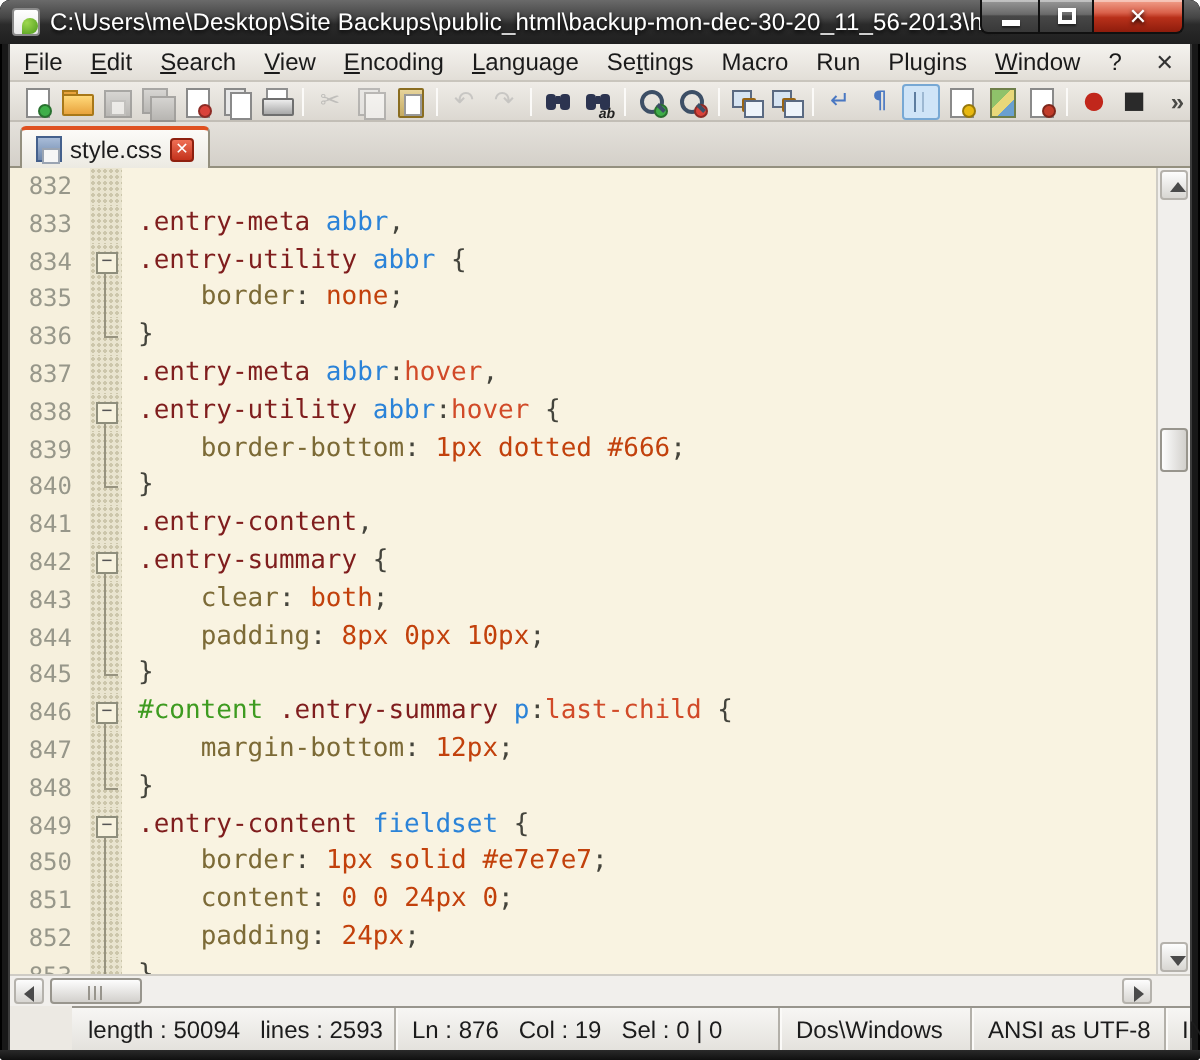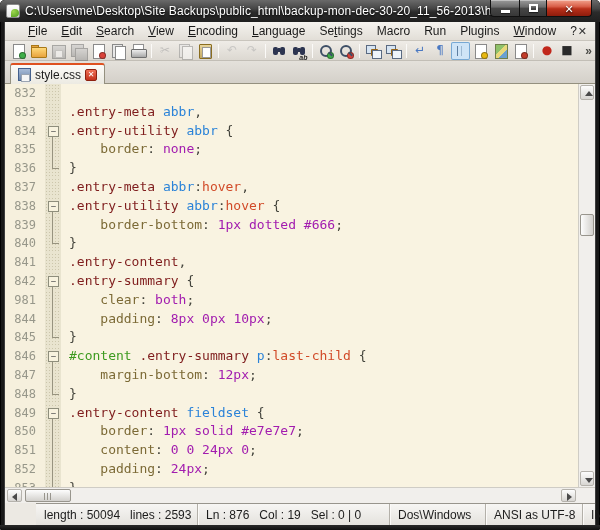--- a/index.html
+++ b/index.html
@@ -34,21 +34,21 @@
   .g-close::before { content:"\2715"; color:#fff; font-size:11px; font-weight:bold;
     text-shadow:0 1px 2px #000; }
 
   
   .client { flex:1; margin:0 4px; background:#ece9e3; display:flex; flex-direction:column;
     border-left:1px solid #3c3c3c; border-right:1px solid #3c3c3c; }
 
   
   .menubar { height:19px; flex:0 0 19px; display:flex; align-items:center; position:relative;
     background:linear-gradient(#f5f3ef,#e2deD7); border-bottom:1px solid #c9c5bd;
-    font-size:12px; color:#1a1a1a; padding-left:16px; }
+    font-size:12px; color:#1a1a1a; padding-left:0; }
   .menu-item { padding:2px 7px; cursor:default; }
   .menu-item u { text-decoration:underline; }
   .menu-x { position:absolute; right:8px; font-size:11px; font-weight:bold; color:#333; }
   .menu-x::before { content:"\2715"; }
 
   
   .toolbar { height:20px; flex:0 0 20px; display:flex; align-items:center; position:relative;
     background:linear-gradient(#efece7,#dcd8d1); border-bottom:1px solid #c2beb6; padding-left:3px; }
   .sep { width:1px; height:14px; background:#b3afa7; border-right:1px solid #fbfaf8; margin:0 3px; }
   .ic { width:19px; height:18px; position:relative; display:inline-block; margin:0 0.5px;
@@ -138,21 +138,21 @@
     background:#f7f2de; border:1px solid #8e8e7c; color:#555; font-size:9px; line-height:8px;
     text-align:center; z-index:2; }
   .fm-o::after { content:""; position:absolute; left:7px; top:14px; bottom:0; width:1px;
     background:#97937f; }
   .fm-b::before { content:""; position:absolute; left:7px; top:0; bottom:0; width:1px;
     background:#97937f; }
   .fm-e::before { content:""; position:absolute; left:7px; top:0; width:6px; height:9px;
     border-left:1px solid #97937f; border-bottom:1px solid #97937f; }
   .code { white-space:pre; line-height:18.8px; padding-left:8px; }
   .t-c { color:#7f1d1d; } .t-t { color:#2b83d8; } .t-ps { color:#d14a28; }
-  .t-i { color:#3e9b20; } .t-pr { color:#7c6a36; } .t-v { color:#a21caf; }
+  .t-i { color:#3e9b20; } .t-pr { color:#7c6a36; } .t-v { color:#c2410c; }
   .t-p { color:#44443c; } .t-d { color:#44443c; }
 
   
   .vscroll { position:absolute; right:0; top:0; bottom:0; width:17px; background:#f1efec;
     border-left:1px solid #cfccc5; }
   .varrow { position:absolute; left:1px; right:1px; height:15px;
     background:linear-gradient(#fdfdfd,#d8d6d2); border:1px solid #b5b2ac; border-radius:2px; }
   .varrow.up { top:1px; } .varrow.down { bottom:1px; }
   .varrow.up::after { content:""; position:absolute; left:4px; top:5px;
     border:4px solid transparent; border-bottom:5px solid #4a4a4a; border-top:none; }
@@ -359,21 +359,21 @@
             <span class="ln">841</span>
             <span class="fold"></span>
             <span class="code"><span class="t-c">.entry-content</span><span class="t-p">,</span></span>
           </div>
           <div class="row">
             <span class="ln">842</span>
             <span class="fold fm-o"></span>
             <span class="code"><span class="t-c">.entry-summary</span><span class="t-d"> </span><span class="t-p">{</span></span>
           </div>
           <div class="row">
-            <span class="ln">981</span>
+            <span class="ln">843</span>
             <span class="fold fm-b"></span>
             <span class="code"><span class="t-d">    </span><span class="t-pr">clear</span><span class="t-p">:</span><span class="t-d"> </span><span class="t-v">both</span><span class="t-p">;</span></span>
           </div>
           <div class="row">
             <span class="ln">844</span>
             <span class="fold fm-b"></span>
             <span class="code"><span class="t-d">    </span><span class="t-pr">padding</span><span class="t-p">:</span><span class="t-d"> </span><span class="t-v">8px 0px 10px</span><span class="t-p">;</span></span>
           </div>
           <div class="row">
             <span class="ln">845</span>

